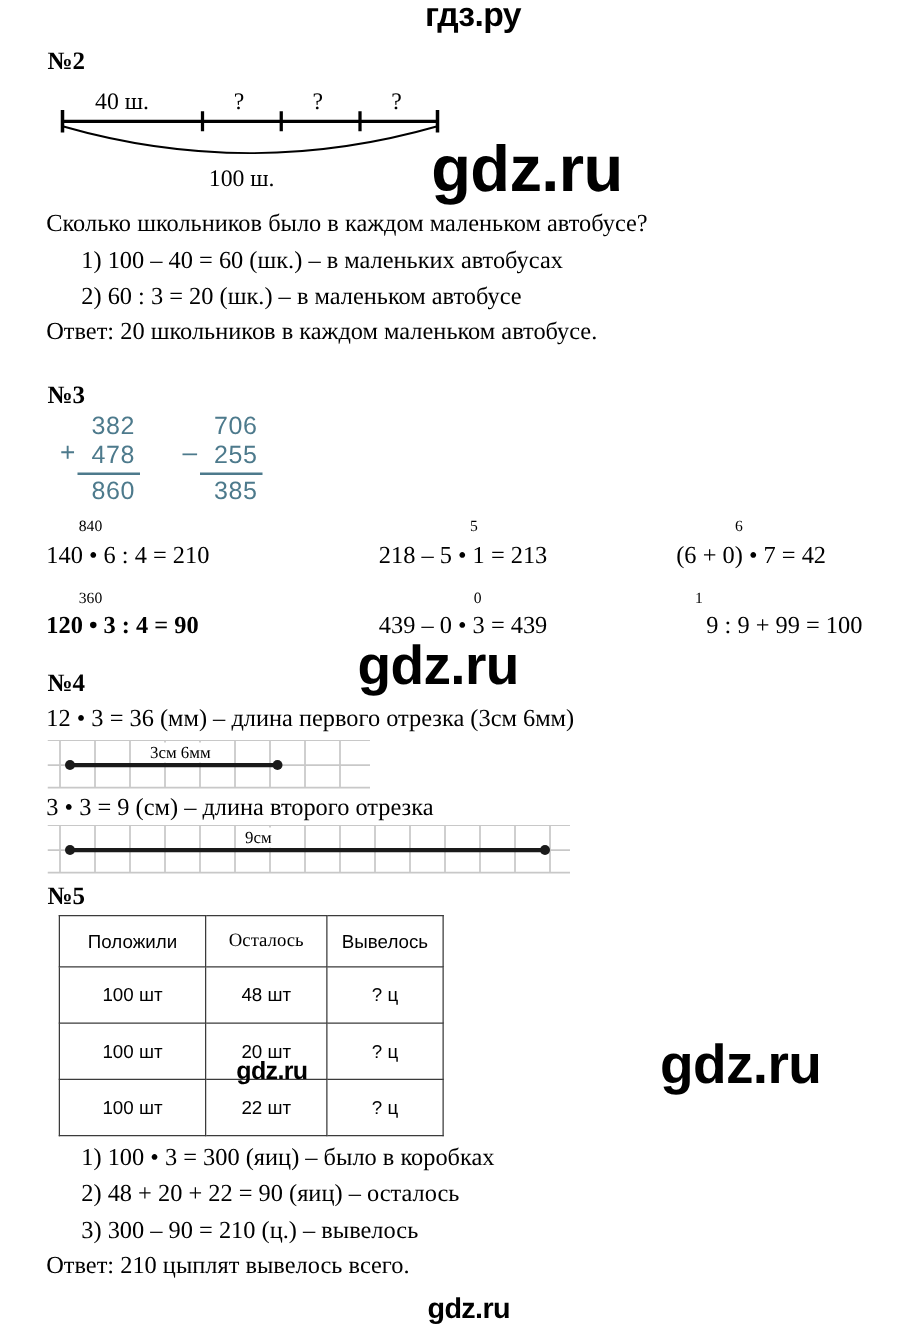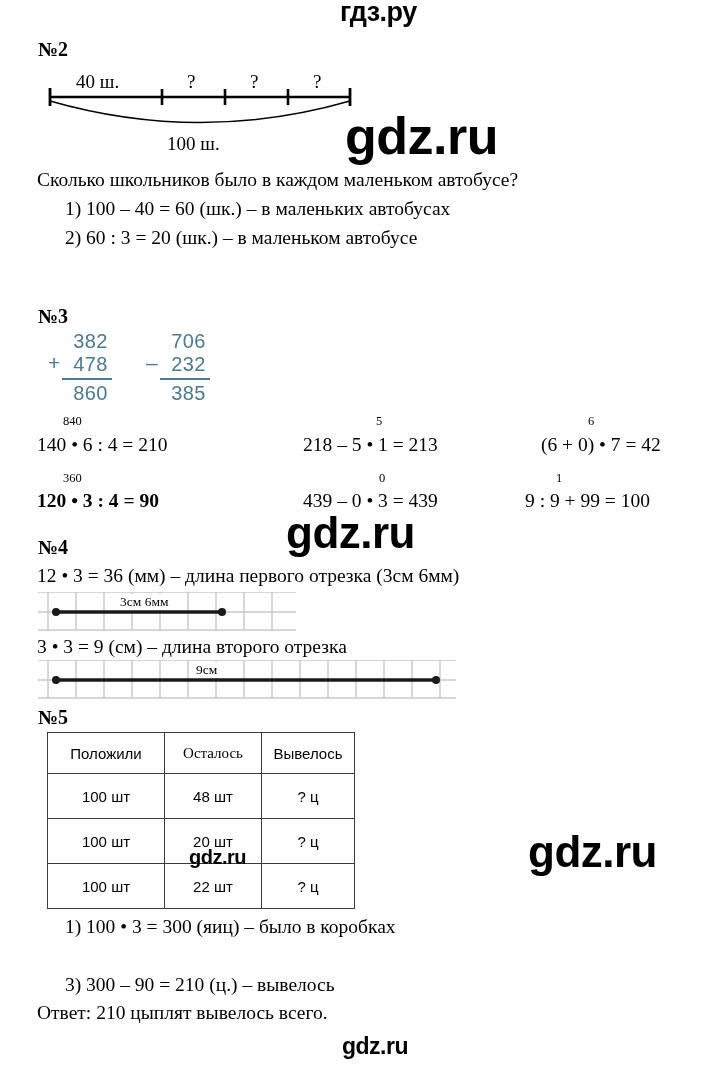--- a/index.html
+++ b/index.html
@@ -144,38 +144,39 @@
 
   <div class="line" style="left:56px; top:72px; font-size:19px;">40 ш.</div>
   <div class="line" style="left:167px; top:72px; font-size:19px;">?</div>
   <div class="line" style="left:230px; top:72px; font-size:19px;">?</div>
   <div class="line" style="left:293px; top:72px; font-size:19px;">?</div>
   <div class="line" style="left:147px; top:134px; font-size:19px;">100 ш.</div>
 
   <div class="line" style="left:17px; top:170px;">Сколько школьников было в каждом маленьком автобусе?</div>
   <div class="line" style="left:45px; top:199px;">1) 100 – 40 = 60 (шк.) – в маленьких автобусах</div>
   <div class="line" style="left:45px; top:228px;">2) 60 : 3 = 20 (шк.) – в маленьком автобусе</div>
+  <div class="line" style="left:17px; top:256px;">Ответ: 20 школьников в каждом маленьком автобусе.</div>
 
   <div class="ex-num" style="left:18px; top:305px;">№3</div>
 
   <div class="colmath" style="left:42px; top:330px;">
     <div class="rows">
       <span class="op">+</span>
       <div class="r">382</div>
       <div class="r">478</div>
       <div class="rule"></div>
       <div class="r">860</div>
     </div>
   </div>
 
   <div class="colmath" style="left:140px; top:330px;">
     <div class="rows">
       <span class="op">–</span>
       <div class="r">706</div>
-      <div class="r">232</div>
+      <div class="r">255</div>
       <div class="rule"></div>
       <div class="r">385</div>
     </div>
   </div>
 
   <div class="hint" style="left:43px;  top:414px;">840</div>
   <div class="expr" style="left:17px;  top:434px;">140 • 6 : 4 = 210</div>
 
   <div class="hint" style="left:356px; top:414px;">5</div>
   <div class="expr" style="left:283px; top:434px;">218 – 5 • 1 = 213</div>
@@ -183,21 +184,21 @@
   <div class="hint" style="left:568px; top:414px;">6</div>
   <div class="expr" style="left:521px; top:434px;">(6 + 0) • 7 = 42</div>
 
   <div class="hint" style="left:43px;  top:471px;">360</div>
   <div class="expr" style="left:17px;  top:490px;font-weight:bold;">120 • 3 : 4 = 90</div>
 
   <div class="hint" style="left:359px; top:471px;">0</div>
   <div class="expr" style="left:283px; top:490px;">439 – 0 • 3 = 439</div>
 
   <div class="hint" style="left:536px; top:471px;">1</div>
-  <div class="expr" style="left:505px; top:490px;">9 : 9 + 99 = 100</div>
+  <div class="expr" style="left:545px; top:490px;">9 : 9 + 99 = 100</div>
 
   <div class="ex-num" style="left:18px; top:536px;">№4</div>
 
   <div class="line" style="left:17px; top:566px;">12 • 3 = 36 (мм) – длина первого отрезка  (3см 6мм)</div>
 
   <svg class="ruler" width="260" height="40" style="left:18px; top:592px;">
     <g stroke="#c8c8c8" stroke-width="1.4">
       <line x1="0" y1="0" x2="258" y2="0"></line>
       <line x1="0" y1="20" x2="258" y2="20"></line>
       <line x1="0" y1="38" x2="258" y2="38"></line>
@@ -269,16 +270,17 @@
       </tr>
       <tr>
         <td>100 шт</td>
         <td>22 шт</td>
         <td>? ц</td>
       </tr>
     </tbody>
   </table>
 
   <div class="line" style="left:45px; top:917px;">1) 100 • 3 = 300 (яиц) – было в коробках</div>
+  <div class="line" style="left:45px; top:946px;">2) 48 + 20 + 22 = 90 (яиц) – осталось</div>
   <div class="line" style="left:45px; top:975px;">3) 300 – 90 = 210 (ц.) – вывелось</div>
   <div class="line" style="left:17px; top:1003px;">Ответ: 210 цыплят вывелось всего.</div>
 
 </div>
 
 </body></html>

